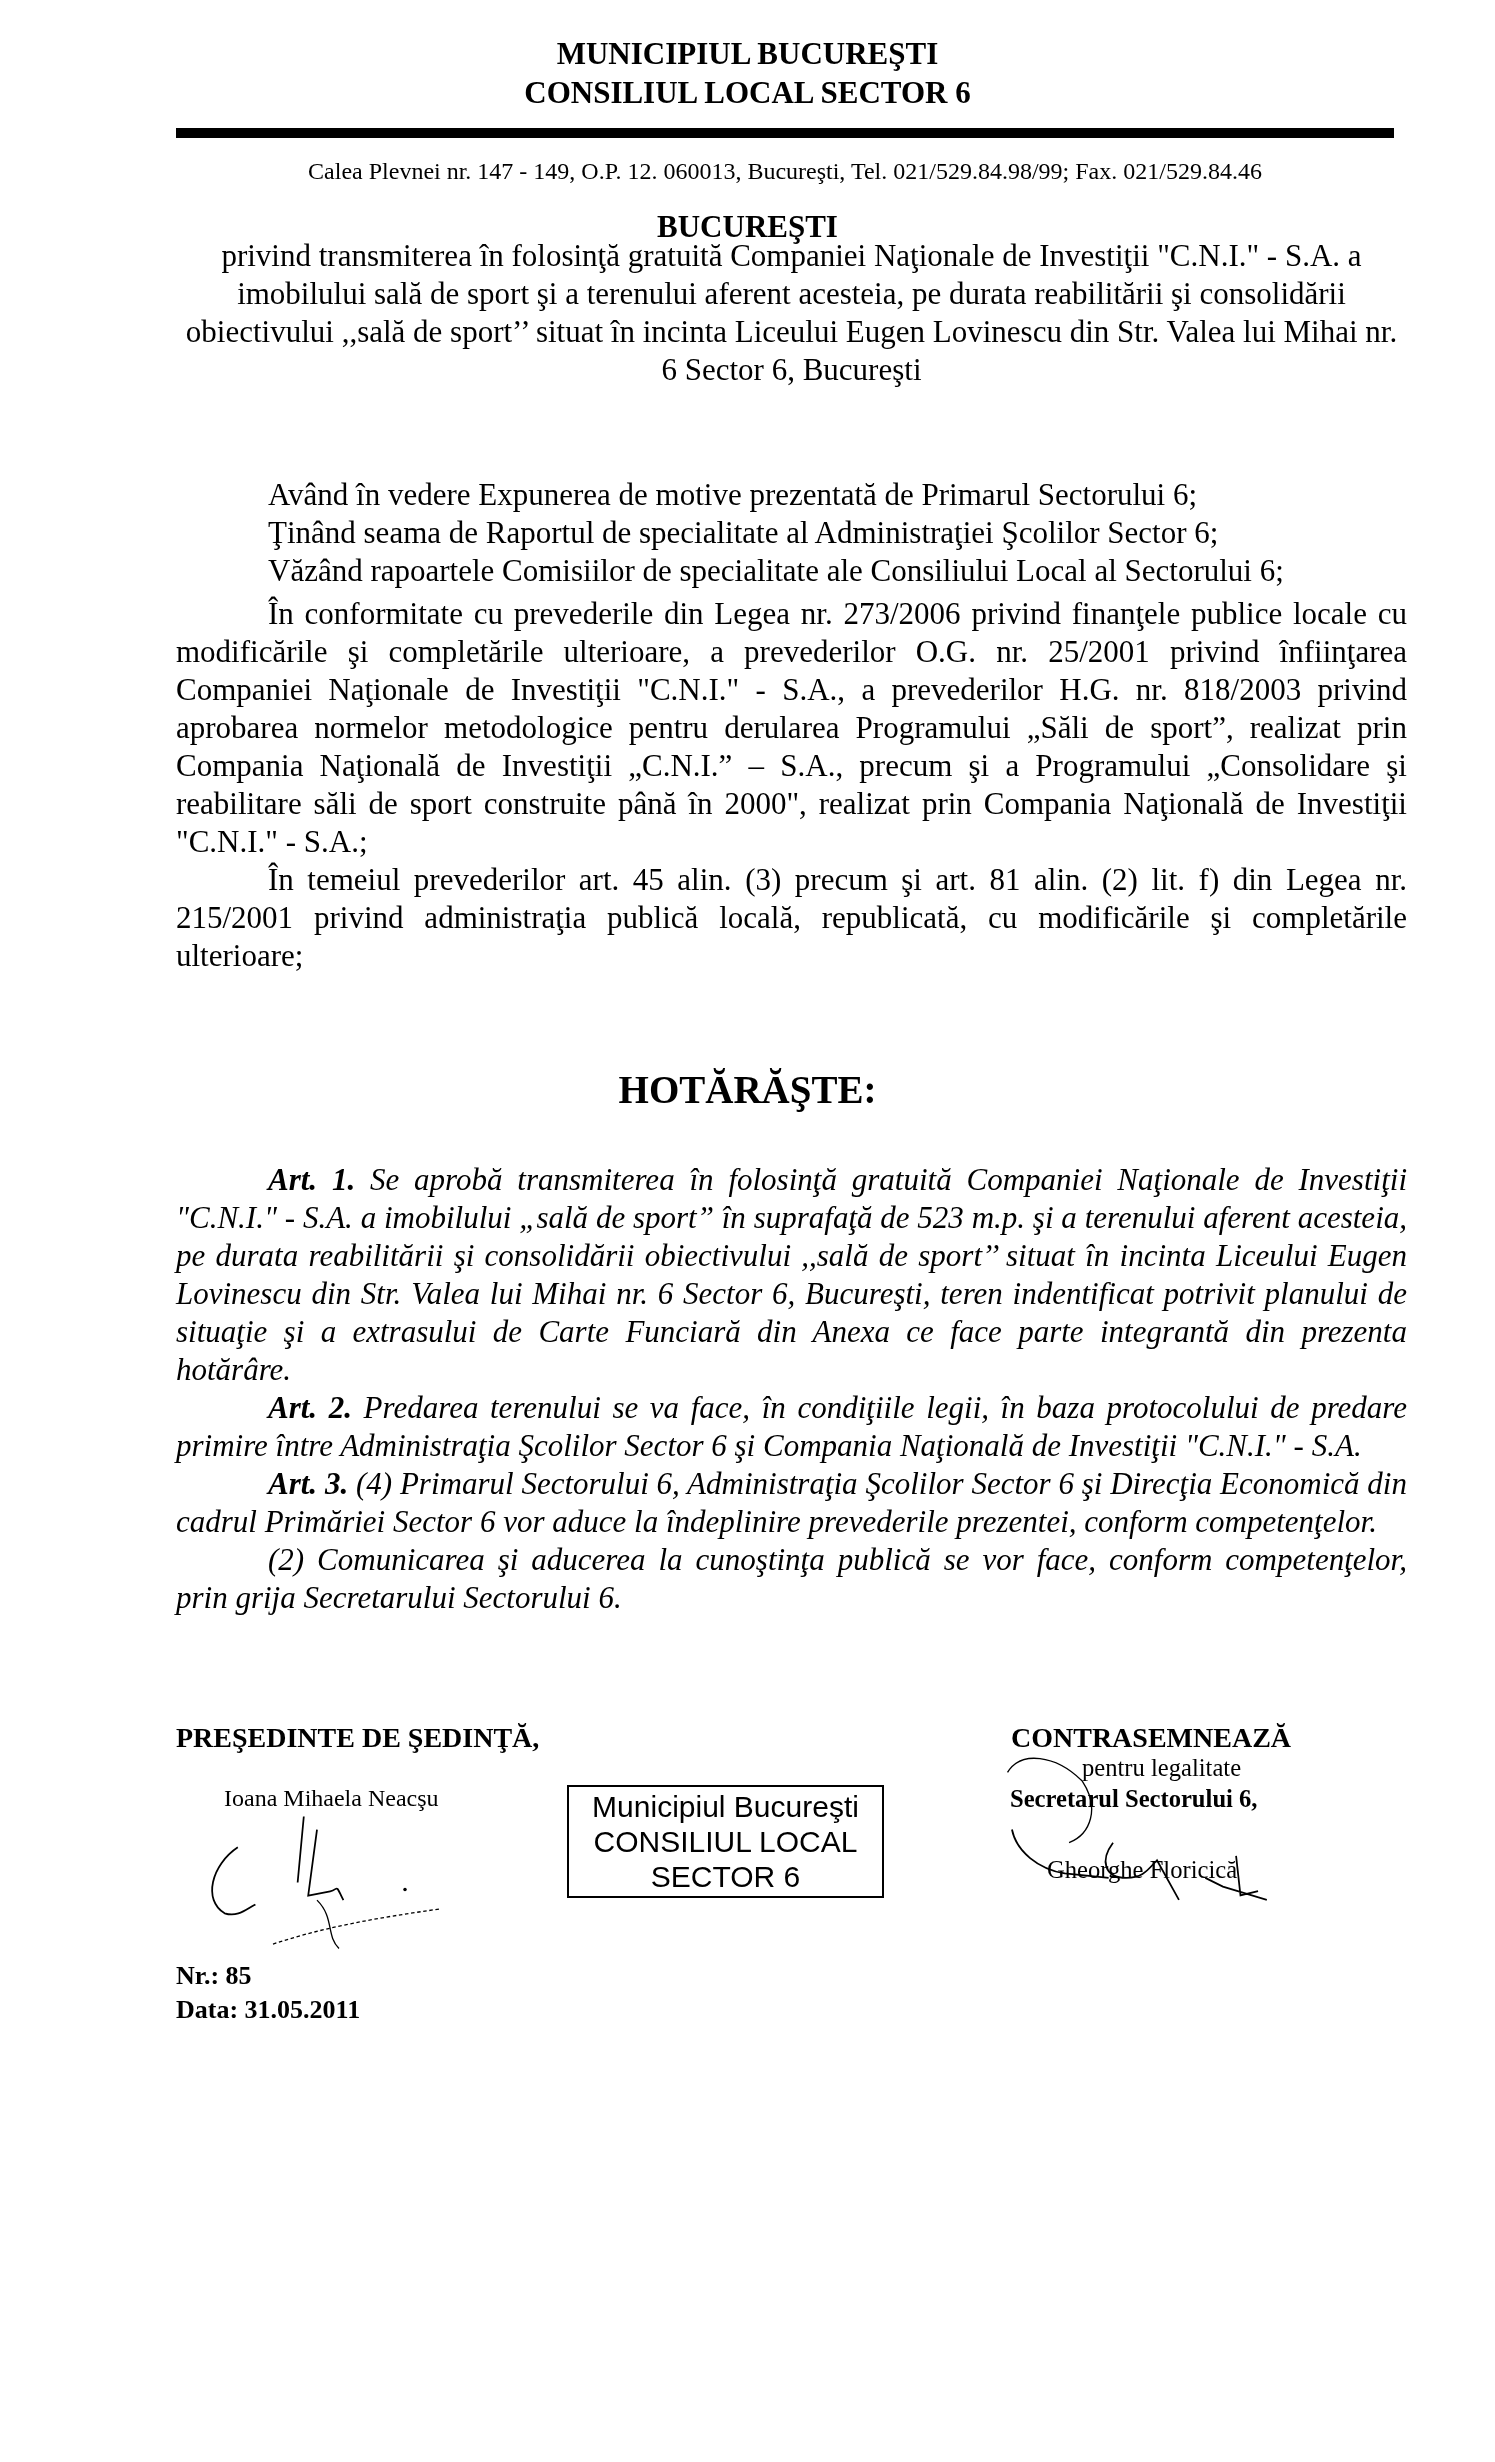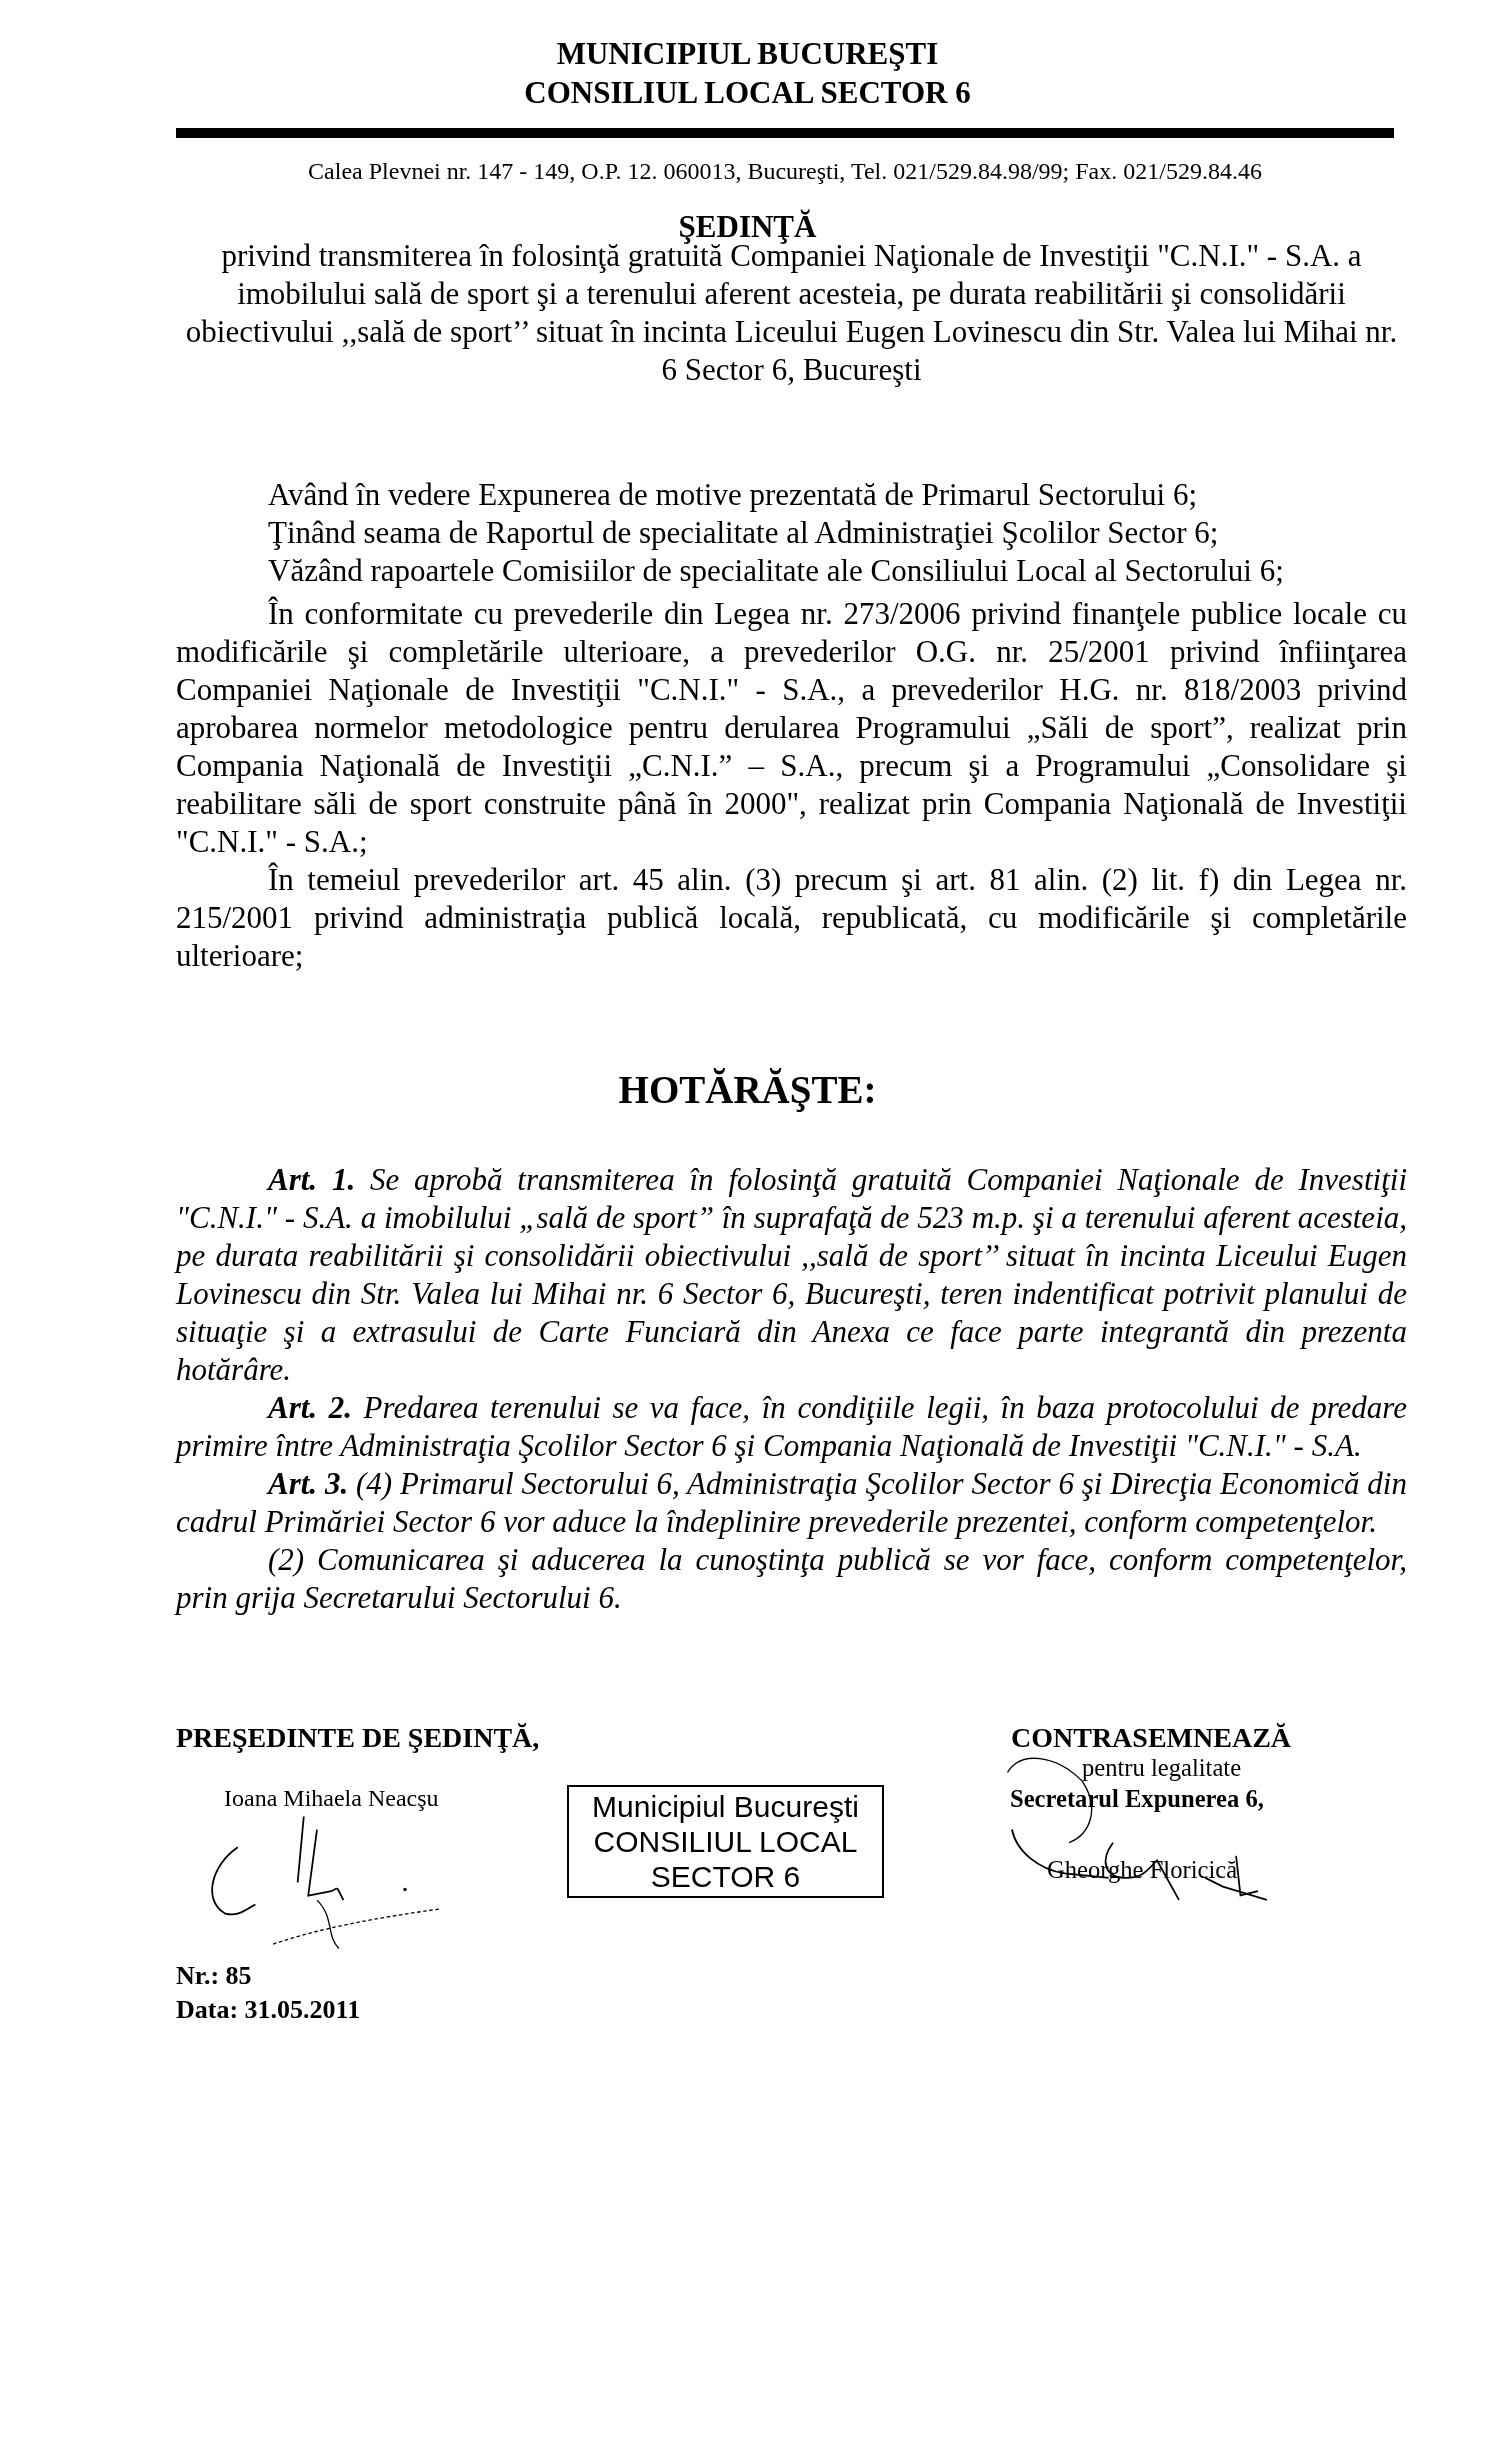--- a/index.html
+++ b/index.html
@@ -29,21 +29,21 @@
   svg.sig { position:absolute; }
 </style>
 </head>
 <body>
 
 <div class="abs center h-title" style="top:35px;">MUNICIPIUL BUCUREŞTI</div>
 <div class="abs center h-title" style="top:74px;">CONSILIUL LOCAL SECTOR 6</div>
 <div class="abs rule"></div>
 <div class="abs address">Calea Plevnei nr. 147 - 149, O.P. 12. 060013, Bucureşti, Tel. 021/529.84.98/99; Fax. 021/529.84.46</div>
 
-<div class="abs center doc-type">ŞEDINŢĂ</div>
+<div class="abs center doc-type">BUCUREŞTI</div>
 <div class="abs subtitle">privind transmiterea în folosinţă gratuită Companiei Naţionale de Investiţii "C.N.I." - S.A. a imobilului sală de sport şi a terenului aferent acesteia, pe durata reabilitării şi consolidării obiectivului ,,sală de sport’’ situat în incinta Liceului Eugen Lovinescu din Str. Valea lui Mihai nr. 6 Sector 6, Bucureşti</div>
 
 <div class="abs body" style="top:444px;margin-top:32px;">
   <p>Având în vedere Expunerea de motive prezentată de Primarul Sectorului 6;</p>
   <p>Ţinând seama de Raportul de specialitate al Administraţiei Şcolilor Sector 6;</p>
   <p style="margin-bottom:5.3px;">Văzând rapoartele Comisiilor de specialitate ale Consiliului Local al Sectorului 6;</p>
   <p>În conformitate cu prevederile din Legea nr. 273/2006 privind finanţele publice locale cu modificările şi completările ulterioare, a prevederilor O.G. nr. 25/2001 privind înfiinţarea Companiei Naţionale de Investiţii "C.N.I." - S.A., a prevederilor H.G. nr. 818/2003 privind aprobarea normelor metodologice pentru derularea Programului „Săli de sport”, realizat prin Compania Naţională de Investiţii „C.N.I.” – S.A., precum şi a Programului „Consolidare şi reabilitare săli de sport construite până în 2000", realizat prin Compania Naţională de Investiţii "C.N.I." - S.A.;</p>
   <p>În temeiul prevederilor art. 45 alin. (3) precum şi art. 81 alin. (2) lit. f) din Legea nr. 215/2001 privind administraţia publică locală, republicată, cu modificările şi completările ulterioare;</p>
 </div>
 
@@ -67,21 +67,21 @@
 </svg>
 
 <div class="abs stamp">
   <div>Municipiul Bucureşti</div>
   <div>CONSILIUL LOCAL</div>
   <div>SECTOR 6</div>
 </div>
 
 <div class="abs sig-right-title">CONTRASEMNEAZĂ</div>
 <div class="abs sig-right-line2">pentru legalitate</div>
-<div class="abs sig-right-line3">Secretarul Expunerea 6,</div>
+<div class="abs sig-right-line3">Secretarul Sectorului 6,</div>
 <div class="abs sig-right-name">Gheorghe Floricică</div>
 <svg class="sig" style="left:1003px;top:1746px;" width="264" height="167" viewBox="0 0 300 190">
   <path d="M5 30 C20 5 60 10 90 40 C110 70 100 100 75 110" fill="none" stroke="#000" stroke-width="1.5"></path>
   <path d="M10 95 C15 120 40 140 70 145 L120 150" fill="none" stroke="#000" stroke-width="2"></path>
   <path d="M125 110 C110 130 115 150 140 150 C160 150 165 140 175 130 L200 175" fill="none" stroke="#000" stroke-width="2"></path>
   <path d="M230 150 L250 160 L300 175 M265 125 L270 170 L290 165" fill="none" stroke="#000" stroke-width="2"></path>
 </svg>
 
 <div class="abs nr">Nr.: 85</div>
 <div class="abs data">Data: 31.05.2011</div>

